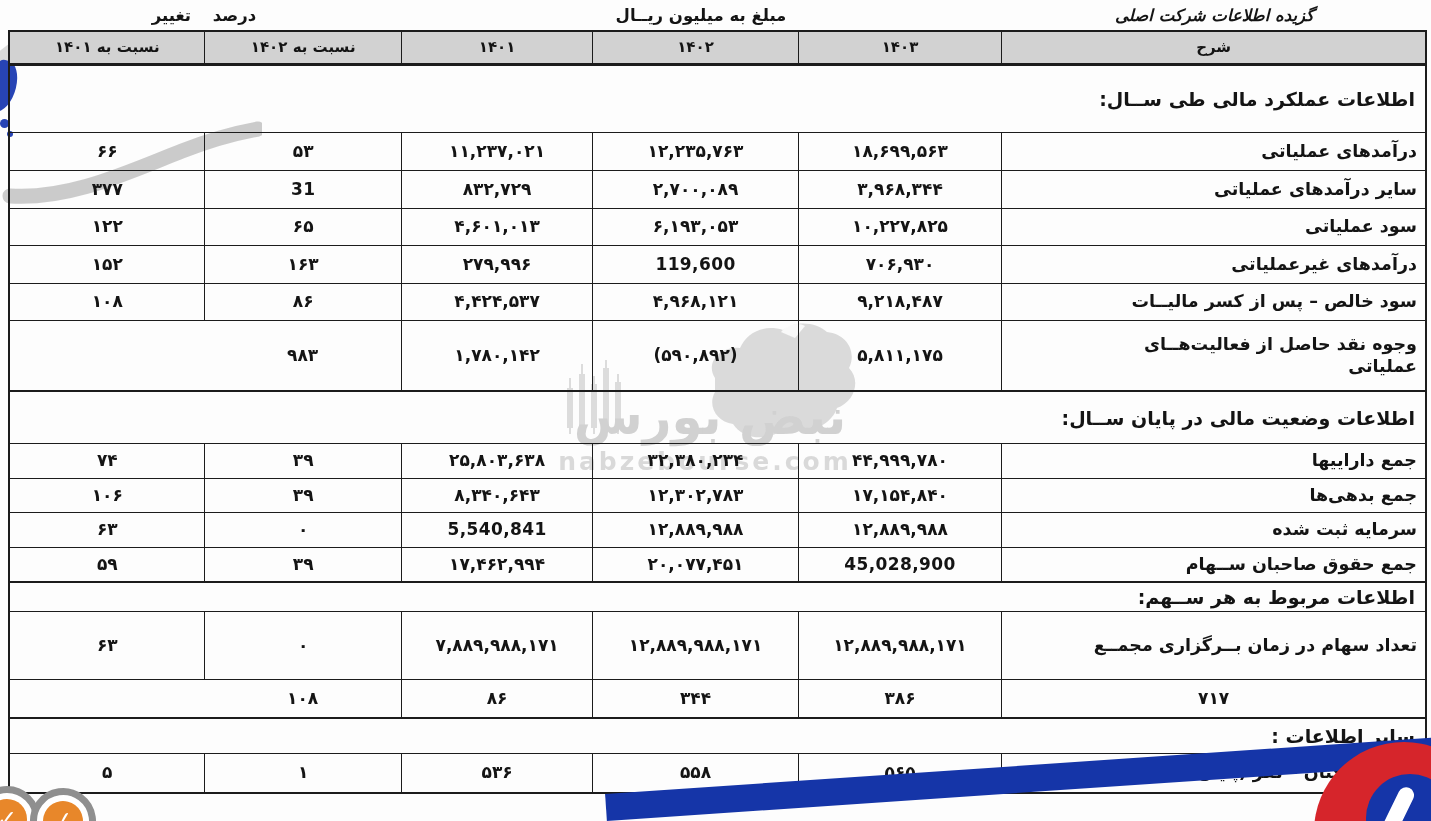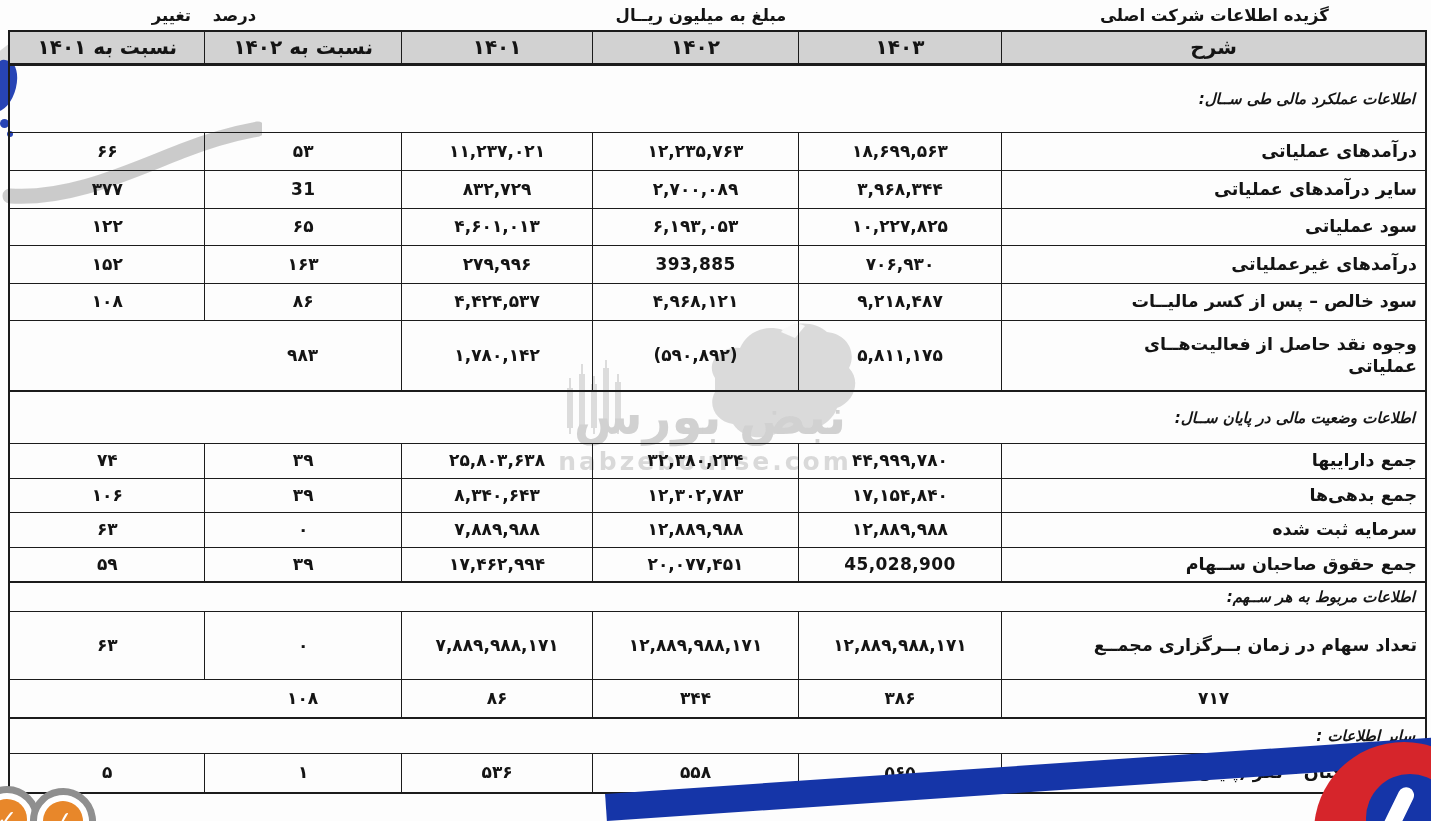--- a/index.html
+++ b/index.html
@@ -21,21 +21,21 @@
   .wm-svg { left:555px; top:318px; opacity:.9; }
 
   
   .grouprow, .fintable { direction:rtl; }
   .grouprow {
     position:absolute; z-index:2; top:1px; left:8px; width:1419px; height:28px;
     display:grid; grid-template-columns:29.95% 14.38% 14.52% 13.53% 13.88% 13.74%;
     align-items:center; font-size:16.5px;
   }
   .grouprow .g { text-align:center; }
-  .g-company { grid-column:1 / 2; }
+  .g-company { grid-column:1 / 2;font-style:italic; }
   .g-amount  { grid-column:2 / 5; }
   .g-change  { grid-column:5 / 7; word-spacing:16px; }
 
   .fintable {
     position:absolute; z-index:2; top:30px; left:8px; width:1419px;
     border:2px solid #1c1c1c; background:transparent;
   }
   .trow {
     display:grid; grid-template-columns:29.95% 14.38% 14.52% 13.53% 13.88% 13.74%;
     border-top:1px solid #1c1c1c;
@@ -45,24 +45,24 @@
   .cell {
     display:flex; align-items:center; justify-content:center;
     border-left:1px solid #1c1c1c; font-size:17px; line-height:1.25;
   }
   .cell:last-child { border-left:none; }
   .cell.lbl {
     justify-content:flex-start; text-align:right; padding:2px 8px;
     font-size:17.5px; white-space:pre-line;
   }
   .cell.num { direction:ltr; letter-spacing:.4px; }
-  .thead .cell { font-size:20px; }
+  .thead .cell { font-size:15px; }
   .band {
     display:flex; align-items:center; justify-content:flex-start;
-    padding:0 10px; font-size:15px; border-top:2px solid #1c1c1c;font-style:italic;
+    padding:0 10px; font-size:19px; border-top:2px solid #1c1c1c;
   }
   .rh32{height:32px}.rh30{height:30px}.rh34{height:34px}.rh35{height:35px}
   .rh36{height:36px}.rh37{height:37px}.rh38{height:38px}.rh39{height:39px}
   .rh53{height:53px}.rh59{height:70px}.rh68{height:68px}
 
   
   .corner { position:absolute; z-index:3; pointer-events:none; }
   .blue-band { left:606px; top:794px; width:860px; height:27px; background:#1535a8; transform:rotate(-3.9deg); transform-origin:left center; }
   .red-circle { left:1314px; top:742px; width:180px; height:180px; border-radius:50%; background:#d6252b; }
   .logo-circle { left:1366px; top:774px; width:88px; height:88px; border-radius:50%; background:#1535a8; overflow:hidden; }
@@ -152,21 +152,21 @@
       <div class="cell lbl">سود عملیاتی</div>
       <div class="cell num">۱۰,۲۲۷,۸۲۵</div>
       <div class="cell num">۶,۱۹۳,۰۵۳</div>
       <div class="cell num">۴,۶۰۱,۰۱۳</div>
       <div class="cell num">۶۵</div>
       <div class="cell num">۱۲۲</div>
     </div>
     <div class="trow rh38">
       <div class="cell lbl">درآمدهای غیرعملیاتی</div>
       <div class="cell num">۷۰۶,۹۳۰</div>
-      <div class="cell num">393,885</div>
+      <div class="cell num">119,600</div>
       <div class="cell num">۲۷۹,۹۹۶</div>
       <div class="cell num">۱۶۳</div>
       <div class="cell num">۱۵۲</div>
     </div>
     <div class="trow rh37">
       <div class="cell lbl">سود خالص – پس از کسر مالیــات</div>
       <div class="cell num">۹,۲۱۸,۴۸۷</div>
       <div class="cell num">۴,۹۶۸,۱۲۱</div>
       <div class="cell num">۴,۴۲۴,۵۳۷</div>
       <div class="cell num">۸۶</div>
@@ -196,21 +196,21 @@
       <div class="cell num">۱۷,۱۵۴,۸۴۰</div>
       <div class="cell num">۱۲,۳۰۲,۷۸۳</div>
       <div class="cell num">۸,۳۴۰,۶۴۳</div>
       <div class="cell num">۳۹</div>
       <div class="cell num">۱۰۶</div>
     </div>
     <div class="trow rh35">
       <div class="cell lbl">سرمایه ثبت شده</div>
       <div class="cell num">۱۲,۸۸۹,۹۸۸</div>
       <div class="cell num">۱۲,۸۸۹,۹۸۸</div>
-      <div class="cell num">۷,۸۸۹,۹۸۸</div>
+      <div class="cell num">5,540,841</div>
       <div class="cell num">۰</div>
       <div class="cell num">۶۳</div>
     </div>
     <div class="trow rh34">
       <div class="cell lbl">جمع حقوق صاحبان ســهام</div>
       <div class="cell num">45,028,900</div>
       <div class="cell num">۲۰,۰۷۷,۴۵۱</div>
       <div class="cell num">۱۷,۴۶۲,۹۹۴</div>
       <div class="cell num">۳۹</div>
       <div class="cell num">۵۹</div>

